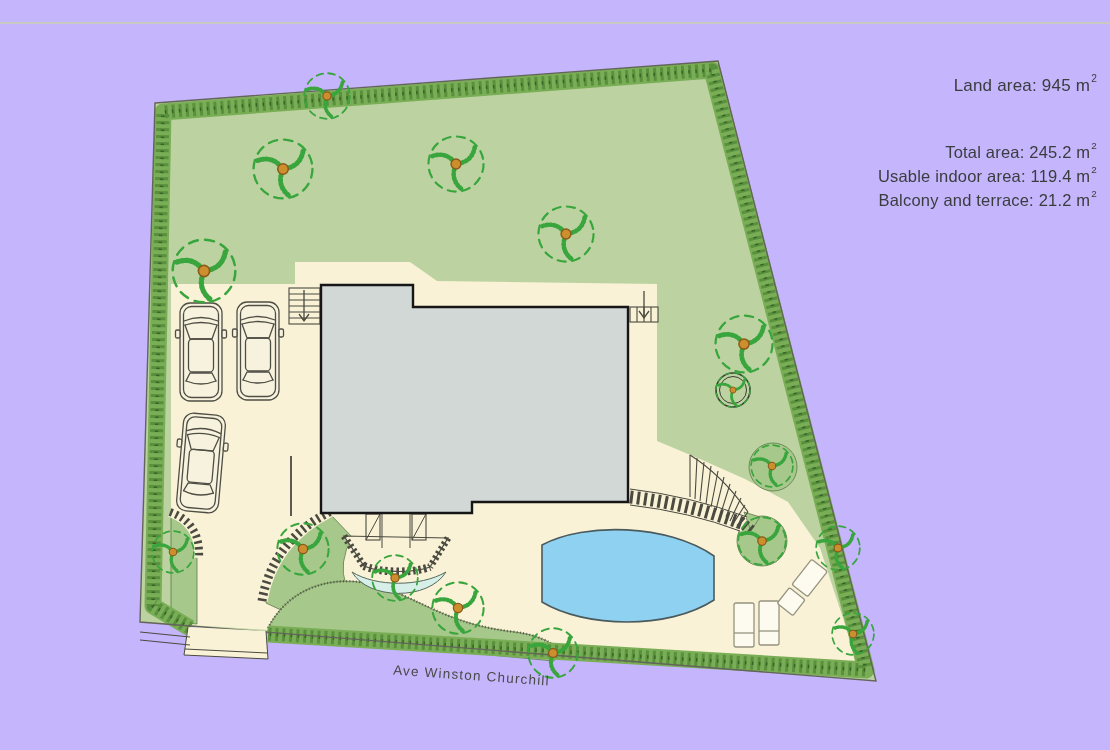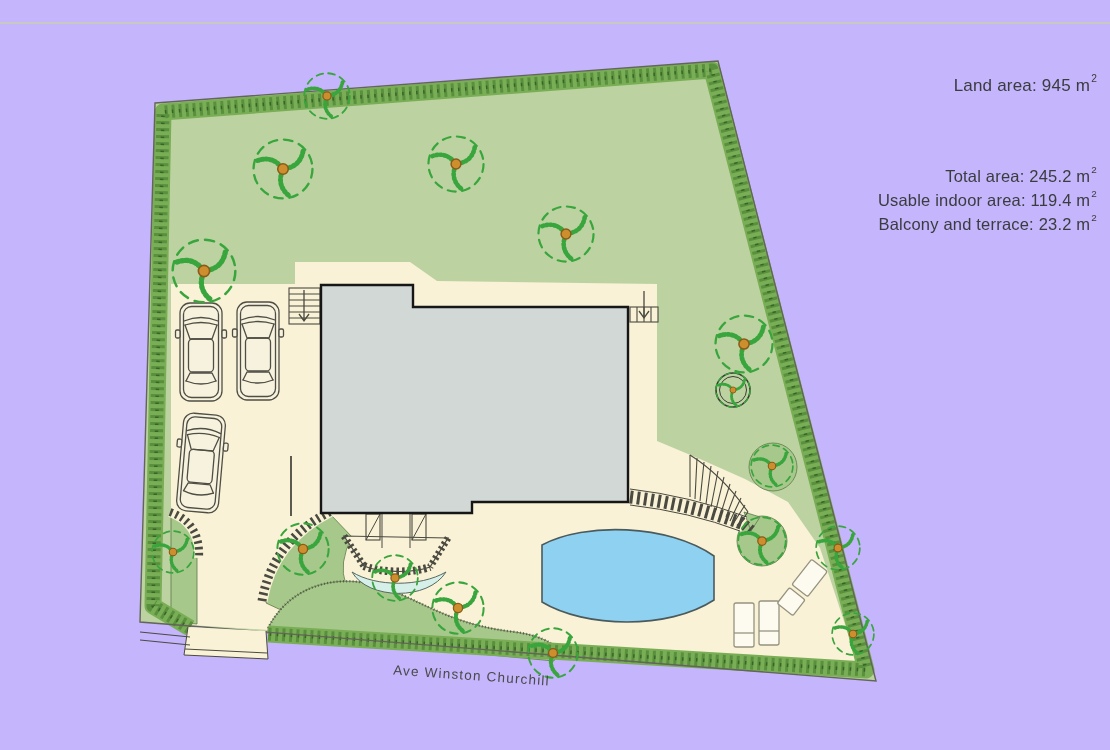--- a/index.html
+++ b/index.html
@@ -8,21 +8,21 @@
     --water:#d6efe8; --tree:#38a53d; --trunk:#cd8f2e; --outline:#63645a; --ink:#3b3c3e;
   }
   html,body{margin:0;padding:0;background:#fff;}
   .stage{position:relative;width:1110px;height:750px;background:#c4b5fd;overflow:hidden;
          font-family:"Liberation Sans",sans-serif;color:var(--ink);}
   .top-rule{position:absolute;left:0;top:22px;width:100%;height:2px;background:#c9c9c3;}
   svg.plan{position:absolute;left:0;top:0;}
   .info{position:absolute;right:13px;top:70px;text-align:right;line-height:21px;}
   .info .line{white-space:nowrap;letter-spacing:.2px;}
   .info .lg{font-size:17px;}
-  .info .block{margin-top:66px;font-size:16.5px;line-height:20.5px;}
+  .info .block{margin-top:42px;font-size:16.5px;line-height:20.5px;}
   .info sup{font-size:60%;position:relative;top:-2px;margin-left:1px;}
   .street{position:absolute;left:393px;top:668px;font-size:13.5px;color:#4a4a48;
           letter-spacing:1.2px;transform:rotate(4deg);white-space:nowrap;}
   
   .f-lawn{fill:var(--lawn);}
   .f-paved{fill:var(--paved);}
   .f-bed{fill:var(--bed);stroke:#5c7a47;stroke-width:.8;}
   .f-building{fill:var(--building);stroke:#161616;stroke-width:2.4;}
   .f-pool{fill:var(--pool);stroke:#4b5a5c;stroke-width:1.6;}
   .f-water{fill:var(--water);stroke:#57695f;stroke-width:1;}
@@ -192,19 +192,19 @@
       <span>Land area: 945 m</span><sup>2</sup>
     </div>
     <div class="block">
       <div class="line">
         <span>Total area: 245.2 m</span><sup>2</sup>
       </div>
       <div class="line">
         <span>Usable indoor area: 119.4 m</span><sup>2</sup>
       </div>
       <div class="line">
-        <span>Balcony and terrace: 23.2 m</span><sup>2</sup>
+        <span>Balcony and terrace: 21.2 m</span><sup>2</sup>
       </div>
     </div>
   </div>
 
   <div class="street">Ave Winston Churchill</div>
 </div>
 
 </body></html>

